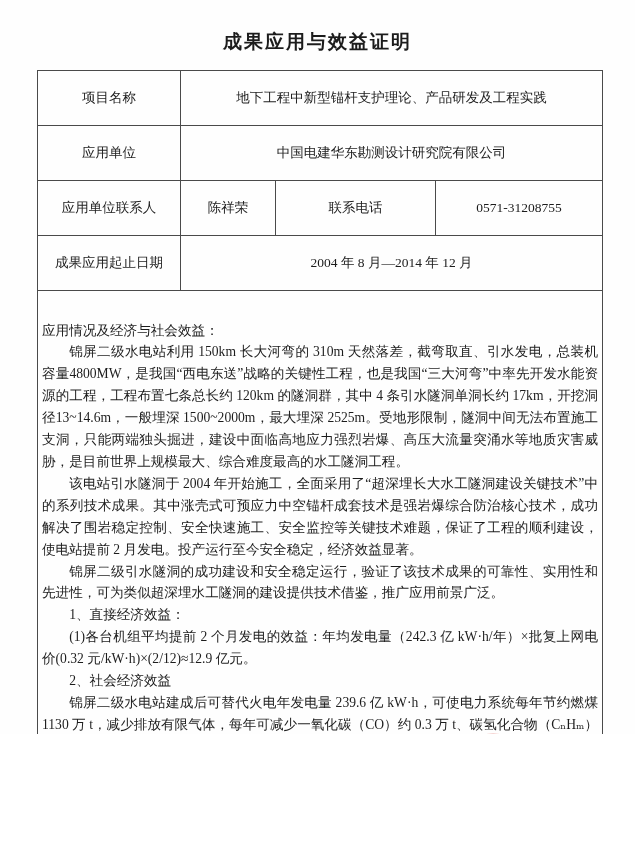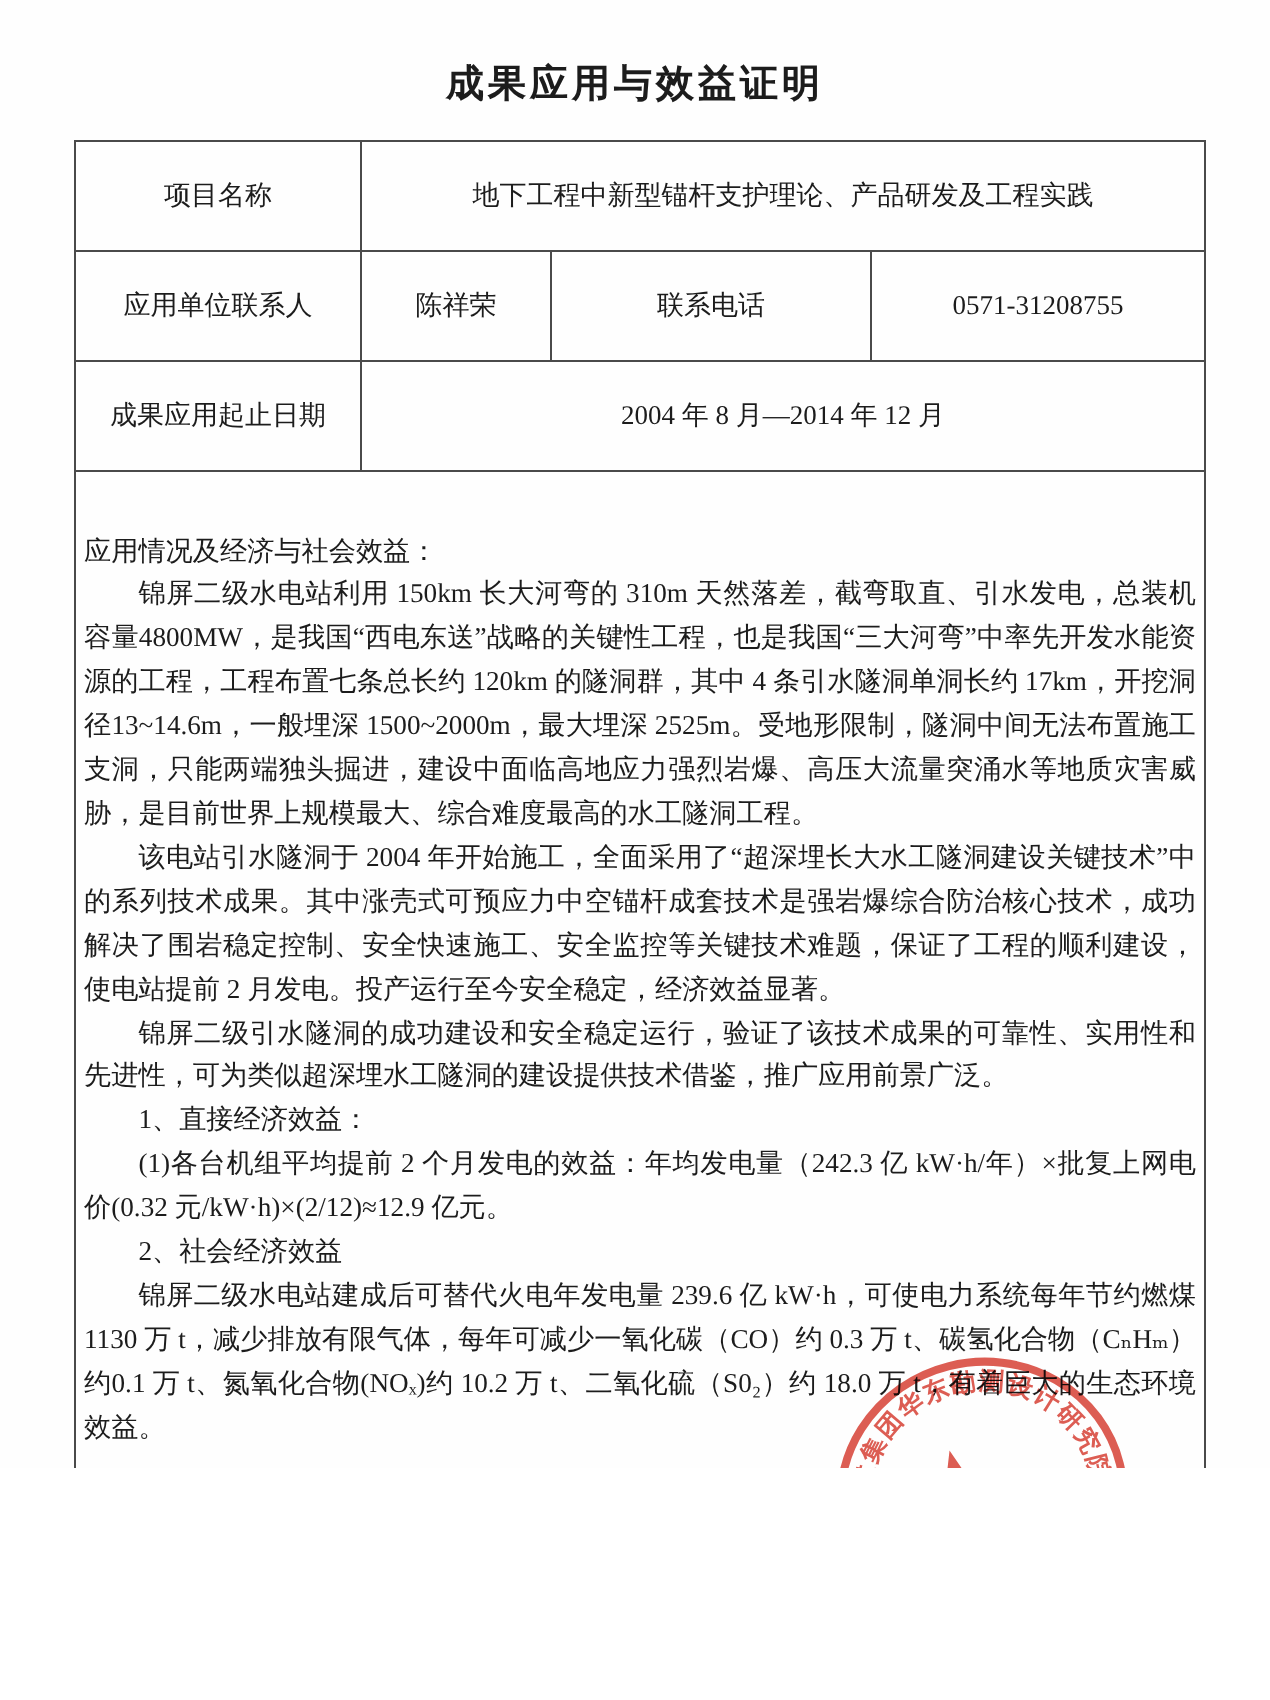--- a/index.html
+++ b/index.html
@@ -100,20 +100,24 @@
         <col style="width:95px">
         <col style="width:160px">
         <col style="width:167px">
     </colgroup>
     <tbody>
       <tr class="field-row">
         <td>项目名称</td>
         <td colspan="3">地下工程中新型锚杆支护理论、产品研发及工程实践</td>
       </tr>
       <tr class="field-row">
+        <td>应用单位</td>
+        <td colspan="3">中国电建华东勘测设计研究院有限公司</td>
+      </tr>
+      <tr class="field-row">
         <td>应用单位联系人</td>
         <td>陈祥荣</td>
         <td>联系电话</td>
         <td>0571-31208755</td>
       </tr>
       <tr class="field-row">
         <td>成果应用起止日期</td>
         <td colspan="3">2004 年 8 月—2014 年 12 月</td>
       </tr>
       <tr>

